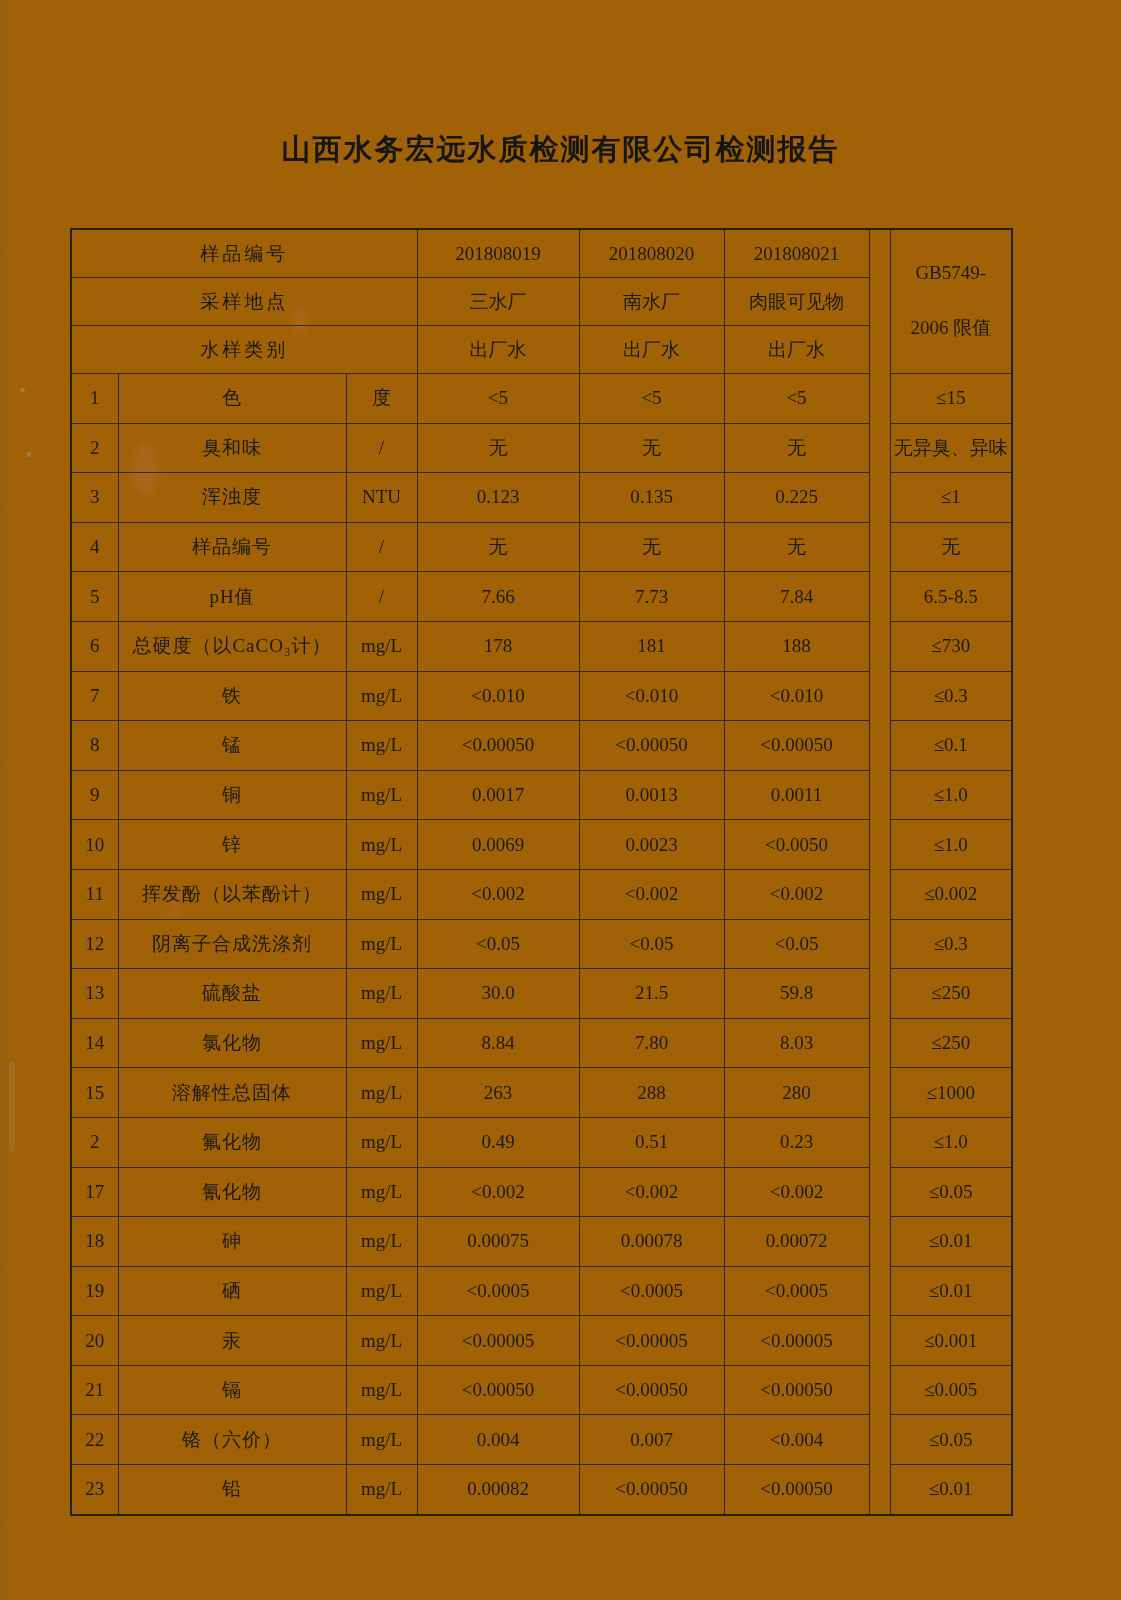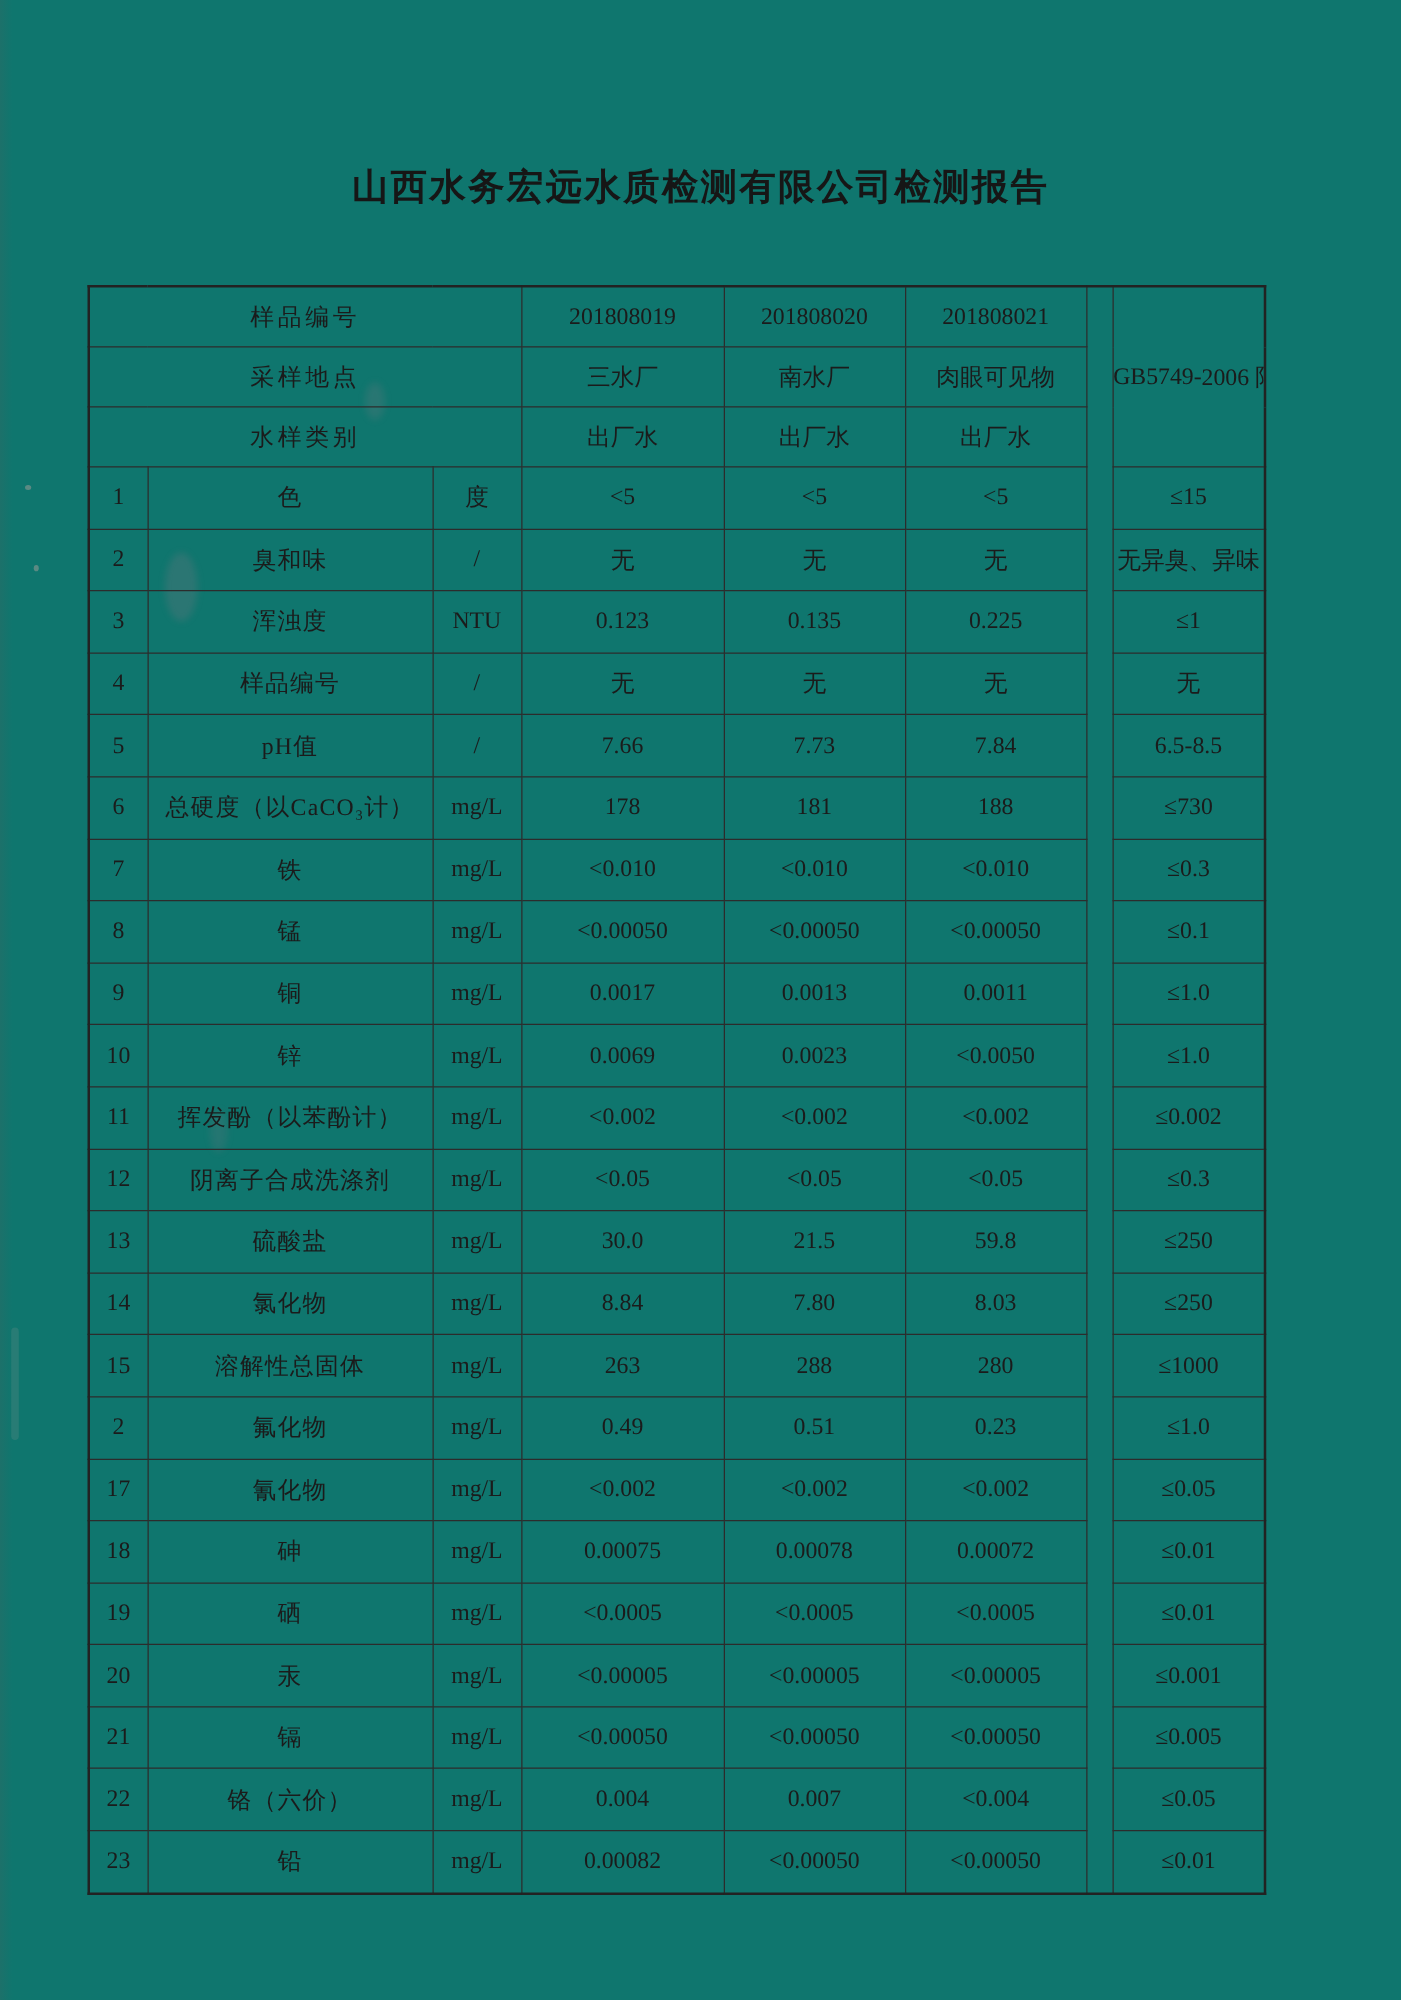--- a/index.html
+++ b/index.html
@@ -3,21 +3,21 @@
 <meta charset="utf-8">
 <style>
   html,body { margin:0; padding:0; }
   body {
     width:1121px; height:1600px;
     background:#e9e8e4;
     font-family:"Liberation Serif","DejaVu Serif",serif;
   }
   .page {
     position:relative; width:1121px; height:1600px;
-    background:#0f766e;
+    background:#a16207;
     overflow:hidden;
     color:#1c1c1c;
   }
   
   .edge-shade {
     position:absolute; left:0; top:0; width:10px; height:100%;
     background:linear-gradient(to right, rgba(90,90,88,0.18), rgba(90,90,88,0));
   }
   .speck { position:absolute; background:#9a9a96; border-radius:50%; opacity:.55; }
   .speck.s1 { left:20px; top:388px; width:5px; height:4px; }
@@ -54,21 +54,21 @@
     text-align:center; vertical-align:middle;
     padding:0; font-size:19px;
     overflow:hidden; white-space:nowrap;
   }
   tr.hrow td { height:47px; }
   td.hlabel { font-size:19px; letter-spacing:3px; }
   td.hval { font-size:20px; }
   td.gap-col { border-top:none; border-bottom:none; }
   td.limit-head { font-size:20px; }
   .limit-inner {
-    height:141px; display:flex; 
+    height:141px; display:flex; flex-direction:column;
     justify-content:space-evenly; align-items:center;
   }
   tr.brow td { height:48.6px; }
   td.c-no { font-size:19px; }
   td.c-name { text-align:left; padding-left:13px; letter-spacing:1px; }
   td.c-unit { font-size:18px; }
   td.c-limit { font-size:18.5px; }
 </style>
 </head>
 <body>

